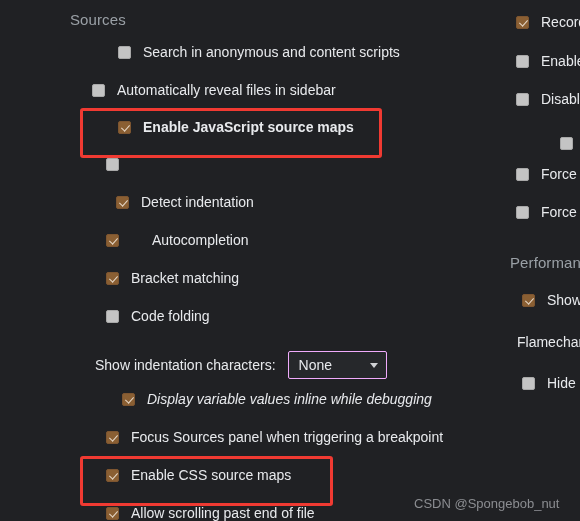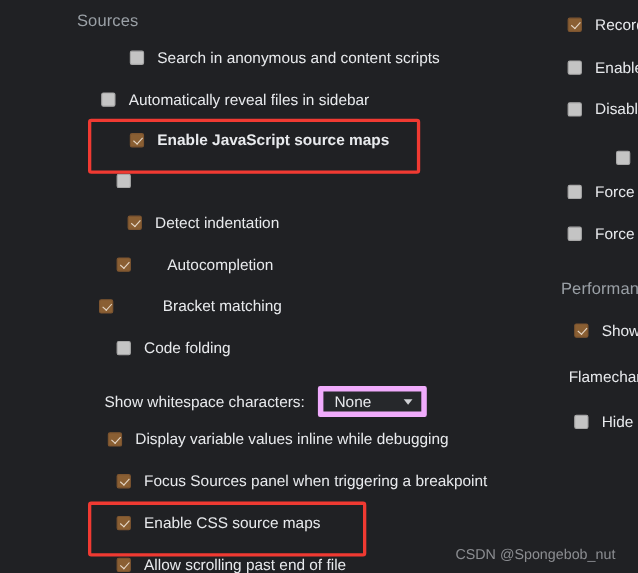--- a/index.html
+++ b/index.html
@@ -91,21 +91,21 @@
   .select-label {
     font-size: 14px;
     color: #e8eaed;
   }
   .select-box {
     margin-left: 12px;
     width: 99px;
     height: 28px;
     box-sizing: border-box;
     background: #26282b;
-    border: 5px solid #f0abfc;
+    border: 1px solid #f0abfc;
     border-radius: 2px;
     display: flex;
     align-items: center;
     padding: 0 8px 0 10px;
     justify-content: space-between;
   }
   .select-value {
     font-size: 14px;
     color: #e8eaed;
   }
@@ -174,39 +174,39 @@
     <div class="checkbox-row" style="left:36px; top:195px;padding-left:10px;">
       <span class="cb checked"></span>
       <span class="cb-label">Detect indentation</span>
     </div>
 
     <div class="checkbox-row" style="left:36px; top:233px;gap:21px;">
       <span class="cb checked"></span>
       <span class="cb-label">Autocompletion</span>
     </div>
 
-    <div class="checkbox-row" style="left:20px; top:271px;gap:33px;">
+    <div class="checkbox-row" style="left:36px; top:271px;">
       <span class="cb checked"></span>
       <span class="cb-label">Bracket matching</span>
     </div>
 
     <div class="checkbox-row" style="left:36px; top:309px;">
       <span class="cb unchecked"></span>
       <span class="cb-label">Code folding</span>
     </div>
 
     <div id="whitespace-row" style="left:25px; top:351px;">
-      <span class="select-label">Show whitespace characters:</span>
+      <span class="select-label">Show indentation characters:</span>
       <span class="select-box">
         <span class="select-value">None</span>
         <span class="caret"></span>
       </span>
     </div>
 
-    <div class="checkbox-row" style="left:28px; top:392px;">
+    <div class="checkbox-row" style="left:52px; top:392px;font-style:italic;">
       <span class="cb checked"></span>
       <span class="cb-label">Display variable values inline while debugging</span>
     </div>
 
     <div class="checkbox-row" style="left:36px; top:430px;">
       <span class="cb checked"></span>
       <span class="cb-label">Focus Sources panel when triggering a breakpoint</span>
     </div>
 
     <div class="checkbox-row" style="left:36px; top:468px;">

